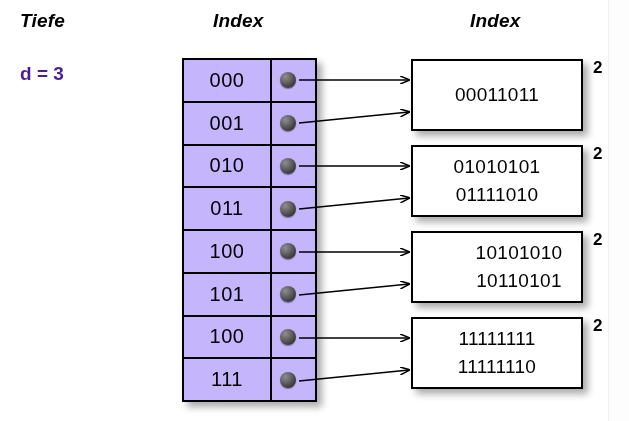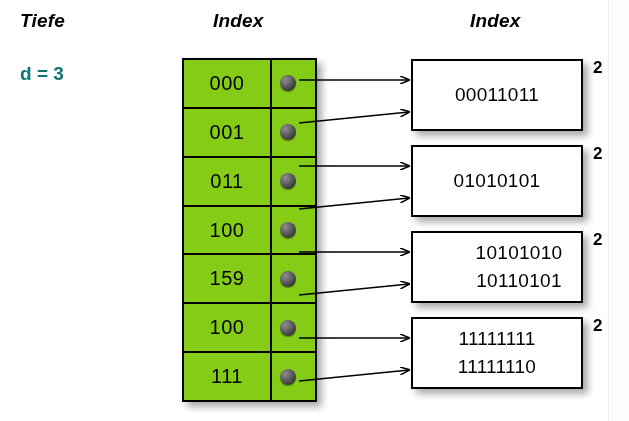--- a/index.html
+++ b/index.html
@@ -39,32 +39,32 @@
   #hdr-tiefe  { left: 20px;  top: 10px; }
   #hdr-index  { left: 213px; top: 10px; text-align: right; }
   #hdr-seiten { left: 470px; top: 10px; }
 
   #depth-value {
     position: absolute;
     left: 20px;
     top: 63px;
     font-size: 19px;
     font-weight: bold;
-    color: #0f766e;
+    color: #4c1d95;
     white-space: nowrap;
   }
 
   
   #index-table {
     position: absolute;
     left: 182px;
     top: 58px;
     width: 135px;
     height: 344px;
-    background: #84cc16;
+    background: #c4b5fd;
     border: 2.5px solid #000000;
     box-sizing: border-box;
     box-shadow: 5px 5px 7px rgba(0,0,0,0.33);
     display: flex;
     flex-direction: column;
   }
   .index-row {
     flex: 1 1 0;
     display: flex;
     align-items: stretch;
@@ -159,33 +159,39 @@
           <span class="ptr-dot"></span>
         </div>
     </div>
     <div class="index-row">
       <div class="index-key">001</div>
       <div class="index-ptr">
           <span class="ptr-dot"></span>
         </div>
     </div>
     <div class="index-row">
+      <div class="index-key">010</div>
+      <div class="index-ptr">
+          <span class="ptr-dot"></span>
+        </div>
+    </div>
+    <div class="index-row">
       <div class="index-key">011</div>
       <div class="index-ptr">
           <span class="ptr-dot"></span>
         </div>
     </div>
     <div class="index-row">
       <div class="index-key">100</div>
       <div class="index-ptr">
           <span class="ptr-dot"></span>
         </div>
     </div>
     <div class="index-row">
-      <div class="index-key">159</div>
+      <div class="index-key">101</div>
       <div class="index-ptr">
           <span class="ptr-dot"></span>
         </div>
     </div>
     <div class="index-row">
       <div class="index-key">100</div>
       <div class="index-ptr">
           <span class="ptr-dot"></span>
         </div>
     </div>
@@ -215,20 +221,21 @@
     </g>
   </svg>
 
   <div class="page-box" style="top:59px;">
     <div class="page-line">00011011</div>
   </div>
   <div class="page-count" style="top:58px;">2</div>
 
   <div class="page-box" style="top:145px;">
     <div class="page-line">01010101</div>
+    <div class="page-line">01111010</div>
   </div>
   <div class="page-count" style="top:144px;">2</div>
 
   <div class="page-box" style="top:231px;padding-left:44px;">
     <div class="page-line">10101010</div>
     <div class="page-line">10110101</div>
   </div>
   <div class="page-count" style="top:230px;">2</div>
 
   <div class="page-box" style="top:317px;">

